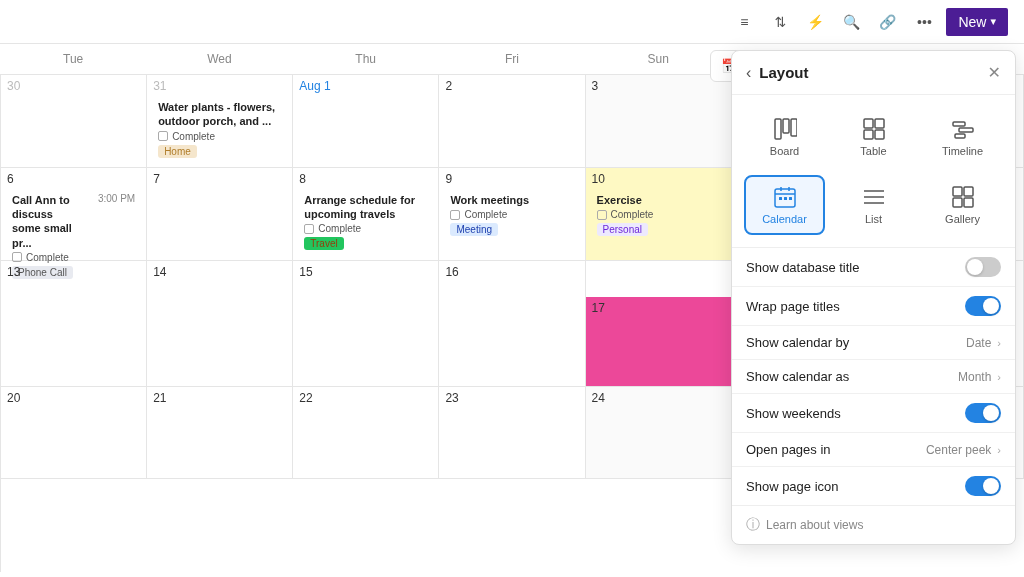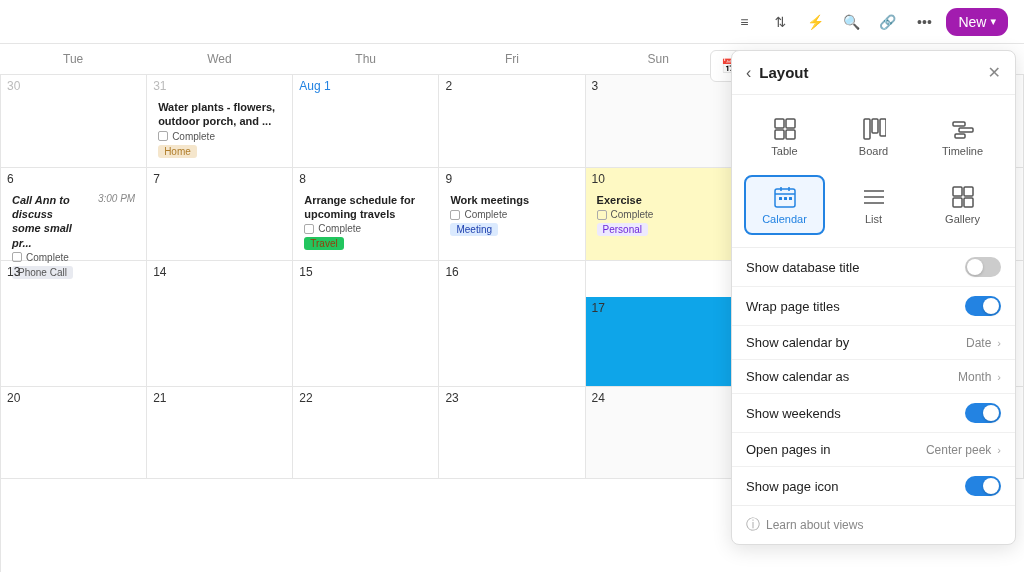--- a/index.html
+++ b/index.html
@@ -15,22 +15,22 @@
       border-bottom: 1px solid #e5e5e5;
       height: 44px;
     }
     .toolbar-icon {
       width: 28px; height: 28px;
       display: flex; align-items: center; justify-content: center;
       color: #555; font-size: 14px; cursor: pointer; border-radius: 4px;
     }
     .btn-new {
       display: flex; align-items: center; gap: 4px;
-      background: #a21caf; color: #fff;
-      border: none; border-radius: 11px;
+      background: #4c1d95; color: #fff;
+      border: none; border-radius: 2px;
       padding: 6px 12px; font-size: 14px; cursor: pointer; font-weight: 500;
     }
     .btn-new-chevron { font-size: 11px; }
 
     
     .calendar-container {
       display: flex;
       height: calc(577px - 44px);
       position: relative;
     }
@@ -273,21 +273,21 @@
       <div class="cal-cell">
         <span class="day-num">4</span>
       </div>
       <div class="cal-cell">
         <span class="day-num">5</span>
       </div>
 
       <div class="cal-cell">
         <span class="day-num">6</span>
         <div class="cal-event">
-          <div style="display:flex;justify-content:space-between;align-items:flex-start;font-style:italic;">
+          <div style="display:flex;justify-content:space-between;align-items:flex-start;">
             <div class="event-title">Call Ann to discuss some small pr...</div>
             <div style="font-size:10px;color:#888;white-space:nowrap;margin-left:15px;">3:00 PM</div>
           </div>
           <div class="event-check"><span class="checkbox-sm"></span> Complete</div>
           <span class="tag tag-phone">Phone Call</span>
         </div>
       </div>
       <div class="cal-cell">
         <span class="day-num">7</span>
       </div>
@@ -327,21 +327,21 @@
       </div>
       <div class="cal-cell">
         <span class="day-num">14</span>
       </div>
       <div class="cal-cell">
         <span class="day-num">15</span>
       </div>
       <div class="cal-cell">
         <span class="day-num">16</span>
       </div>
-      <div class="cal-cell" style="background:#0ea5e9;margin-top:36px;">
+      <div class="cal-cell" style="background:#ec4899;margin-top:36px;">
         <span class="day-num">17</span>
       </div>
       <div class="cal-cell">
         <span class="day-num">18</span>
       </div>
       <div class="cal-cell">
         <span class="day-num">19</span>
       </div>
 
       <div class="cal-cell">
@@ -377,38 +377,38 @@
   <div class="layout-panel" style="top:6px; right:8px; width:285px;">
     <div class="panel-header">
       <div class="panel-header-left">
         <span class="panel-back">‹</span>
         <span class="panel-title">Layout</span>
       </div>
       <span class="panel-close">✕</span>
     </div>
 
     <div class="layout-grid">
+
+      <div class="layout-item">
+        <svg width="24" height="24" viewBox="0 0 24 24" fill="none">
+          <rect x="2" y="2" width="6" height="20" rx="1" stroke="#555" stroke-width="1.5"></rect>
+          <rect x="10" y="2" width="6" height="14" rx="1" stroke="#555" stroke-width="1.5"></rect>
+          <rect x="18" y="2" width="6" height="17" rx="1" stroke="#555" stroke-width="1.5"></rect>
+        </svg>
+        <span class="layout-label">Board</span>
+      </div>
 
       <div class="layout-item">
         <svg width="24" height="24" viewBox="0 0 24 24" fill="none">
           <rect x="2" y="2" width="9" height="9" rx="1" stroke="#555" stroke-width="1.5"></rect>
           <rect x="13" y="2" width="9" height="9" rx="1" stroke="#555" stroke-width="1.5"></rect>
           <rect x="2" y="13" width="9" height="9" rx="1" stroke="#555" stroke-width="1.5"></rect>
           <rect x="13" y="13" width="9" height="9" rx="1" stroke="#555" stroke-width="1.5"></rect>
         </svg>
         <span class="layout-label">Table</span>
-      </div>
-
-      <div class="layout-item">
-        <svg width="24" height="24" viewBox="0 0 24 24" fill="none">
-          <rect x="2" y="2" width="6" height="20" rx="1" stroke="#555" stroke-width="1.5"></rect>
-          <rect x="10" y="2" width="6" height="14" rx="1" stroke="#555" stroke-width="1.5"></rect>
-          <rect x="18" y="2" width="6" height="17" rx="1" stroke="#555" stroke-width="1.5"></rect>
-        </svg>
-        <span class="layout-label">Board</span>
       </div>
 
       <div class="layout-item">
         <svg width="24" height="24" viewBox="0 0 24 24" fill="none">
           <rect x="2" y="5" width="12" height="4" rx="1" stroke="#555" stroke-width="1.5"></rect>
           <rect x="8" y="11" width="14" height="4" rx="1" stroke="#555" stroke-width="1.5"></rect>
           <rect x="4" y="17" width="10" height="4" rx="1" stroke="#555" stroke-width="1.5"></rect>
         </svg>
         <span class="layout-label">Timeline</span>
       </div>

